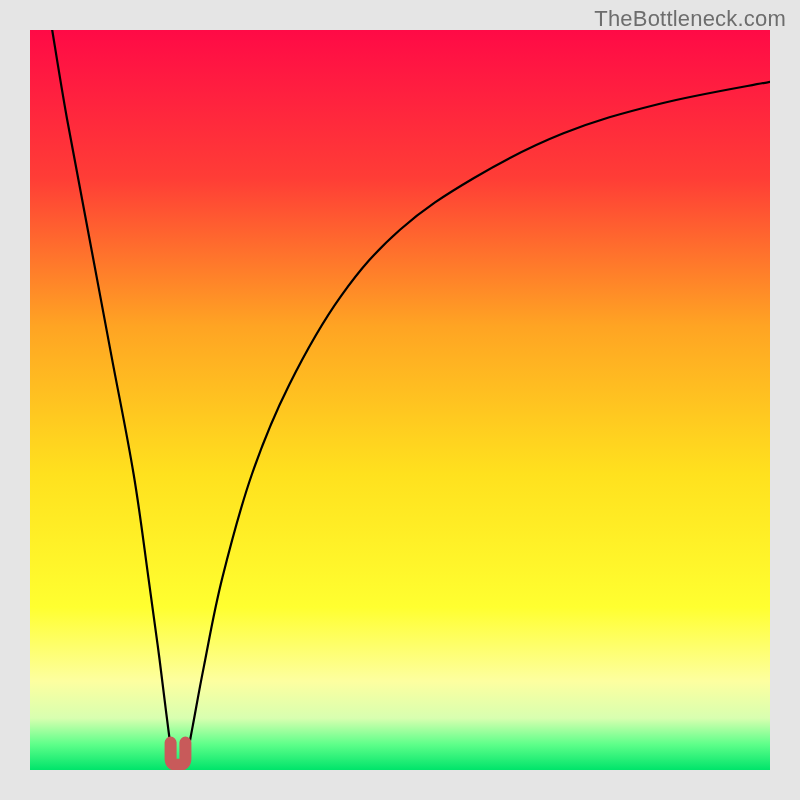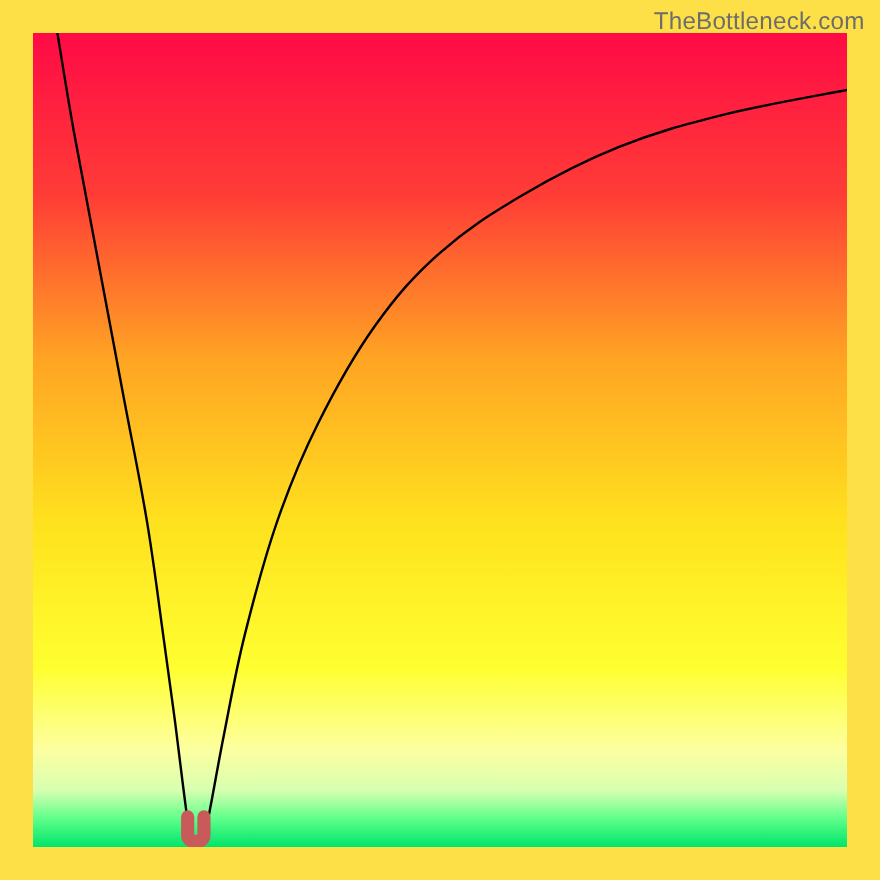--- a/index.html
+++ b/index.html
@@ -10,21 +10,21 @@
     background: #000;
     overflow: hidden;
     font-family: Arial, Helvetica, sans-serif;
   }
   .frame {
     position: absolute;
     top: 0;
     left: 0;
     width: 800px;
     height: 800px;
-    background: #fde047;
+    background: #e5e5e5;
     text-align: right;
   }
   .plot-area {
     position: absolute;
     top: 30px;
     left: 30px;
     width: 740px;
     height: 740px;
     overflow: hidden;
   }

